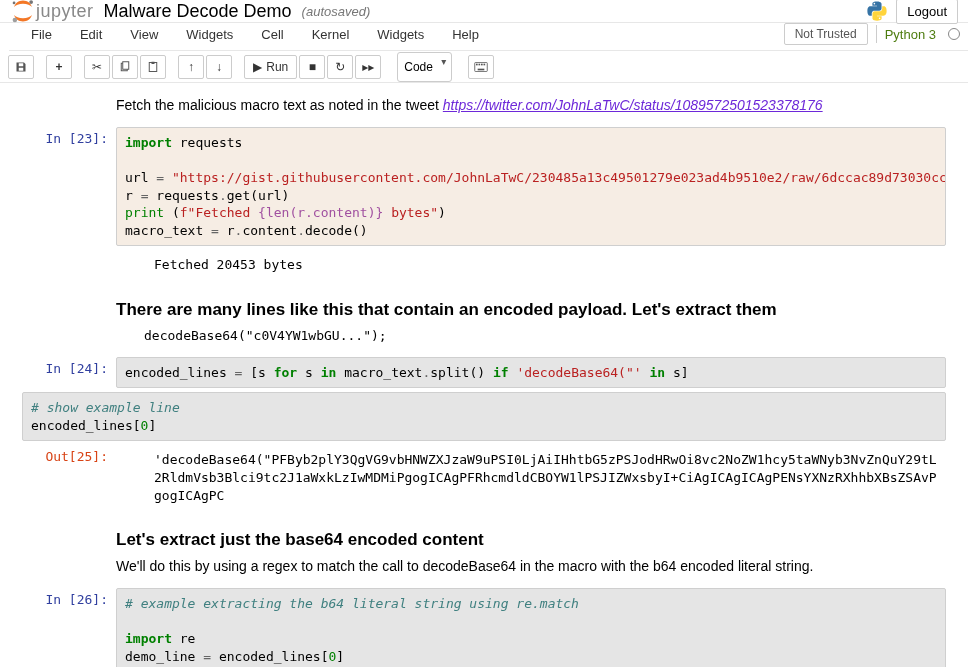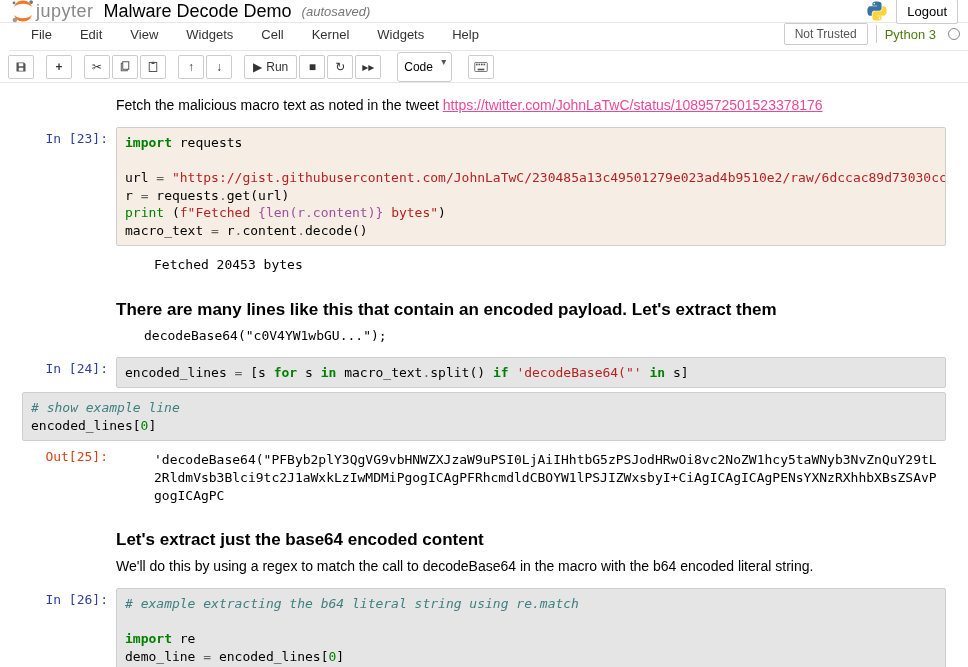--- a/index.html
+++ b/index.html
@@ -29,21 +29,21 @@
   .cell { display: flex; margin-bottom: 4px; }
   .prompt { width: 94px; flex-shrink: 0; text-align: right; padding: 4px 8px 4px 0; font-family: monospace; font-size: 13px; color: #303F9F; line-height: 1.3; }
   .prompt.out { color: #D84315; }
   .inner { flex: 1; min-width: 0; }
   .input-area { border: 1px solid #cfcfcf; background: #e5e5e5; border-radius: 2px; padding: 6px 8px; font-family: monospace; font-size: 13px; line-height: 1.35; white-space: pre; overflow-x: hidden; }
   .input-area.highlight { background: #f6ede4; }
   .output-area { font-family: monospace; font-size: 13px; padding: 6px 2px 4px 2px; white-space: pre-wrap; word-break: break-all; line-height: 1.35; margin-left: 36px; }
   .text-cell { padding: 4px 0; }
   .text-cell p { font-size: 14px; margin-bottom: 6px; }
   .text-cell h3 { font-size: 17px; font-weight: bold; margin: 14px 0 8px; }
-  .text-cell a { color: #ec4899; text-decoration: underline; }
+  .text-cell a { color: #6d28d9; text-decoration: underline; font-style: italic; }
   .text-cell pre { font-family: monospace; font-size: 13px; margin: 6px 0 6px 28px; }
   .k-kw { color: #008000; font-weight: bold; }
   .k-str { color: #BA2121; }
   .k-cmt { color: #408080; font-style: italic; }
   .k-bi { color: #008000; }
   .k-op { color: #666; }
   svg { display: block; }
 </style>
 </head>
 <body>

